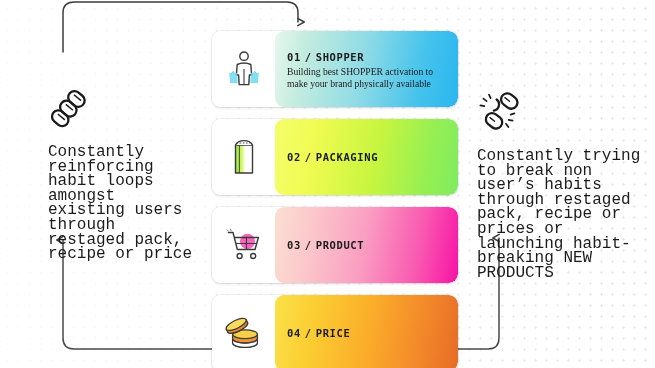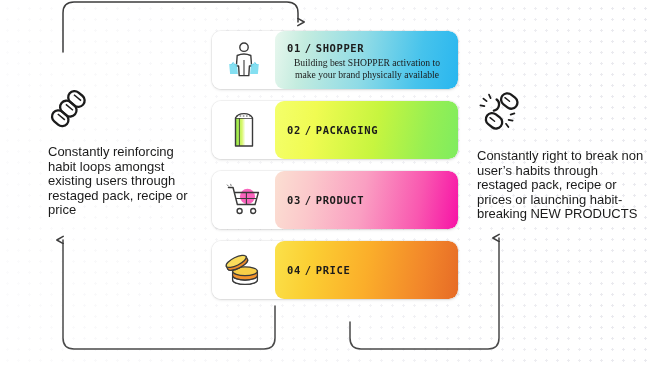--- a/index.html
+++ b/index.html
@@ -22,21 +22,21 @@
     pointer-events:none;
   }
 
   
   .connectors{position:absolute;inset:0;pointer-events:none;}
 
   
   .cards{position:absolute;left:212px;top:31px;width:246px;}
   .card{
     position:relative;
-    height:58px;
+    height:76px;
     margin-bottom:12px;
     border-radius:9px;
     background:#ffffff;
     box-shadow:0 1px 3px rgba(0,0,0,.13), 0 0 0 1px rgba(0,0,0,.045);
     display:flex;
     overflow:hidden;
   }
   .card-icon{
     width:63px;flex:0 0 63px;
     display:flex;align-items:center;justify-content:center;
@@ -58,36 +58,35 @@
     color:#1b1b1b;
     margin-bottom:3px;
     white-space:nowrap;
   }
   .card-title .slash{margin:0 4px;font-weight:700;}
   .card-desc{
     font-family:"Liberation Serif", serif;
     font-size:9.6px;
     line-height:11.4px;
     color:#1a1a1a;
-    text-align:center;
   }
 
   .grad-shopper{background:linear-gradient(100deg,#e8f7ee 0%,#c4ecdf 16%,#8fdbe6 48%,#46c3ec 78%,#29b6ef 100%);}
   .grad-packaging{background:linear-gradient(100deg,#f4ff6b 0%,#f0fb52 22%,#c7f53f 55%,#96ef53 82%,#7fec5f 100%);gap:8px;}
   .grad-product{background:linear-gradient(100deg,#fbdfd2 0%,#fbc8cb 20%,#fa9fc2 48%,#f957b0 78%,#f712a6 100%);gap:38px;}
   .grad-price{background:linear-gradient(100deg,#fbe14a 0%,#fbcf33 20%,#fbae2a 50%,#f2862a 80%,#e66b26 100%);}
 
   
   .side{position:absolute;}
   .side-left{left:48px;top:88px;width:150px;}
   .side-right{left:477px;top:92px;width:172px;}
   .side-icon{margin-bottom:11px;}
   .side-text{
-    font-family:Liberation Sans, sans-serif;
-    font-size:13px;
+    font-family:Liberation Mono, monospace;
+    font-size:16px;
     line-height:14.6px;
     color:#1b1b1b;
   }
 </style>
 </head>
 <body>
 
 <div id="stage">
 
   <div class="dots"></div>
@@ -229,16 +228,16 @@
             <line x1="9.6" y1="9.2" x2="6.4" y2="6.6"></line>
             <line x1="13.6" y1="6.2" x2="12" y2="2.6"></line>
             <line x1="7.4" y1="14.2" x2="3.4" y2="13.4"></line>
             <line x1="33.6" y1="22.6" x2="37.4" y2="21.4"></line>
             <line x1="31.6" y1="27.8" x2="35.6" y2="28.6"></line>
             <line x1="29" y1="31.8" x2="31.4" y2="35"></line>
           </g>
         </g>
       </svg>
     </div>
-    <div class="side-text">Constantly right to break non user’s habits through restaged pack, recipe or prices or launching habit-breaking NEW PRODUCTS</div>
+    <div class="side-text">Constantly trying to break non user’s habits through restaged pack, recipe or prices or launching habit-breaking NEW PRODUCTS</div>
   </div>
 
 </div>
 
 </body></html>

